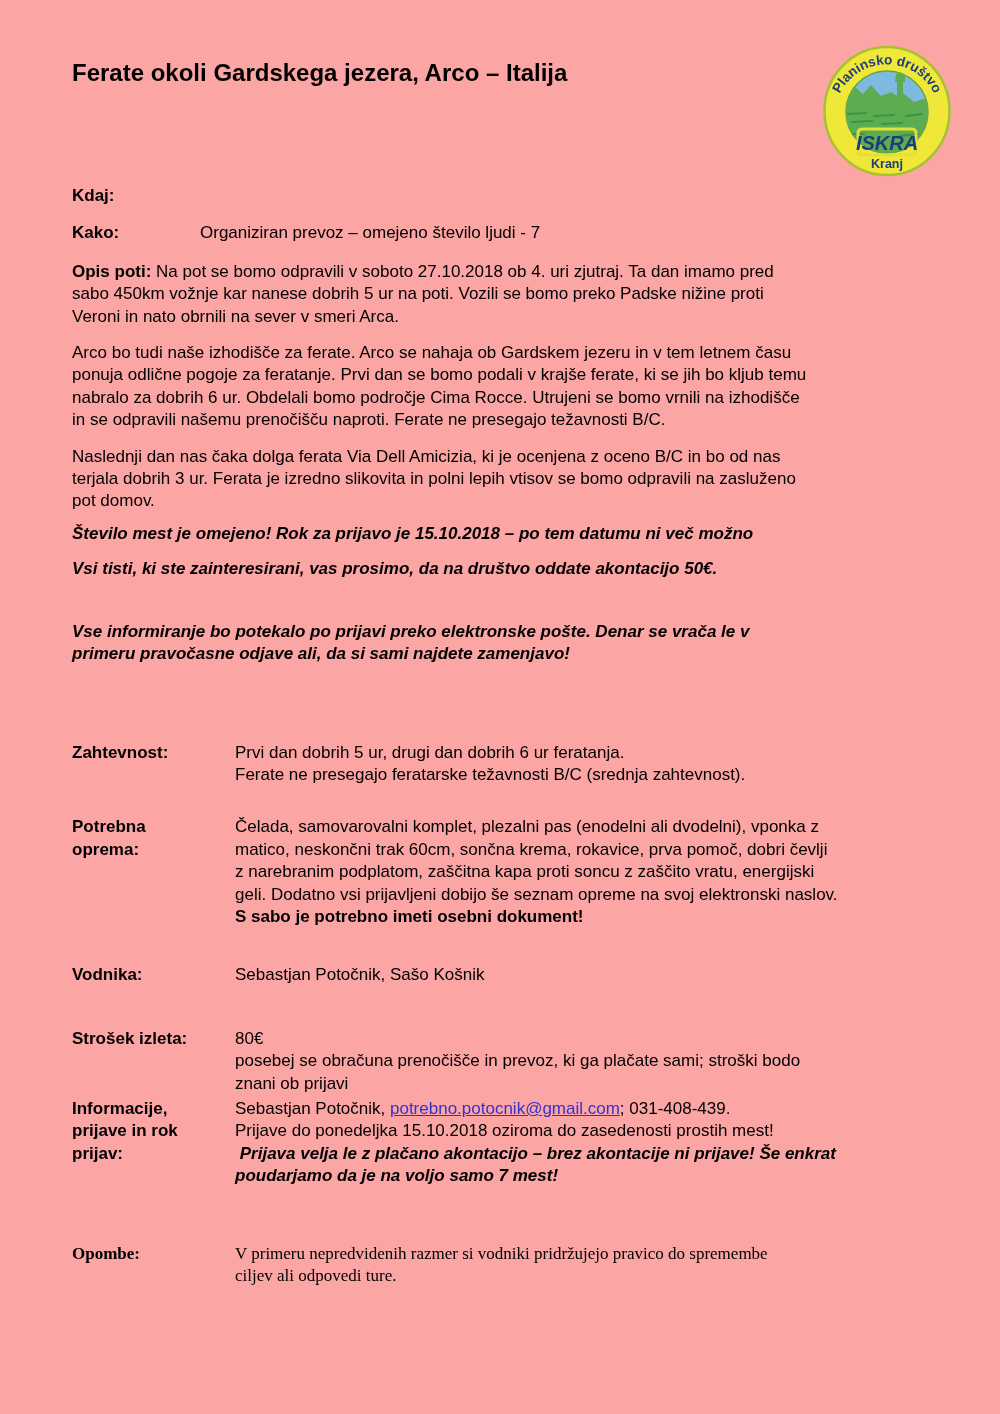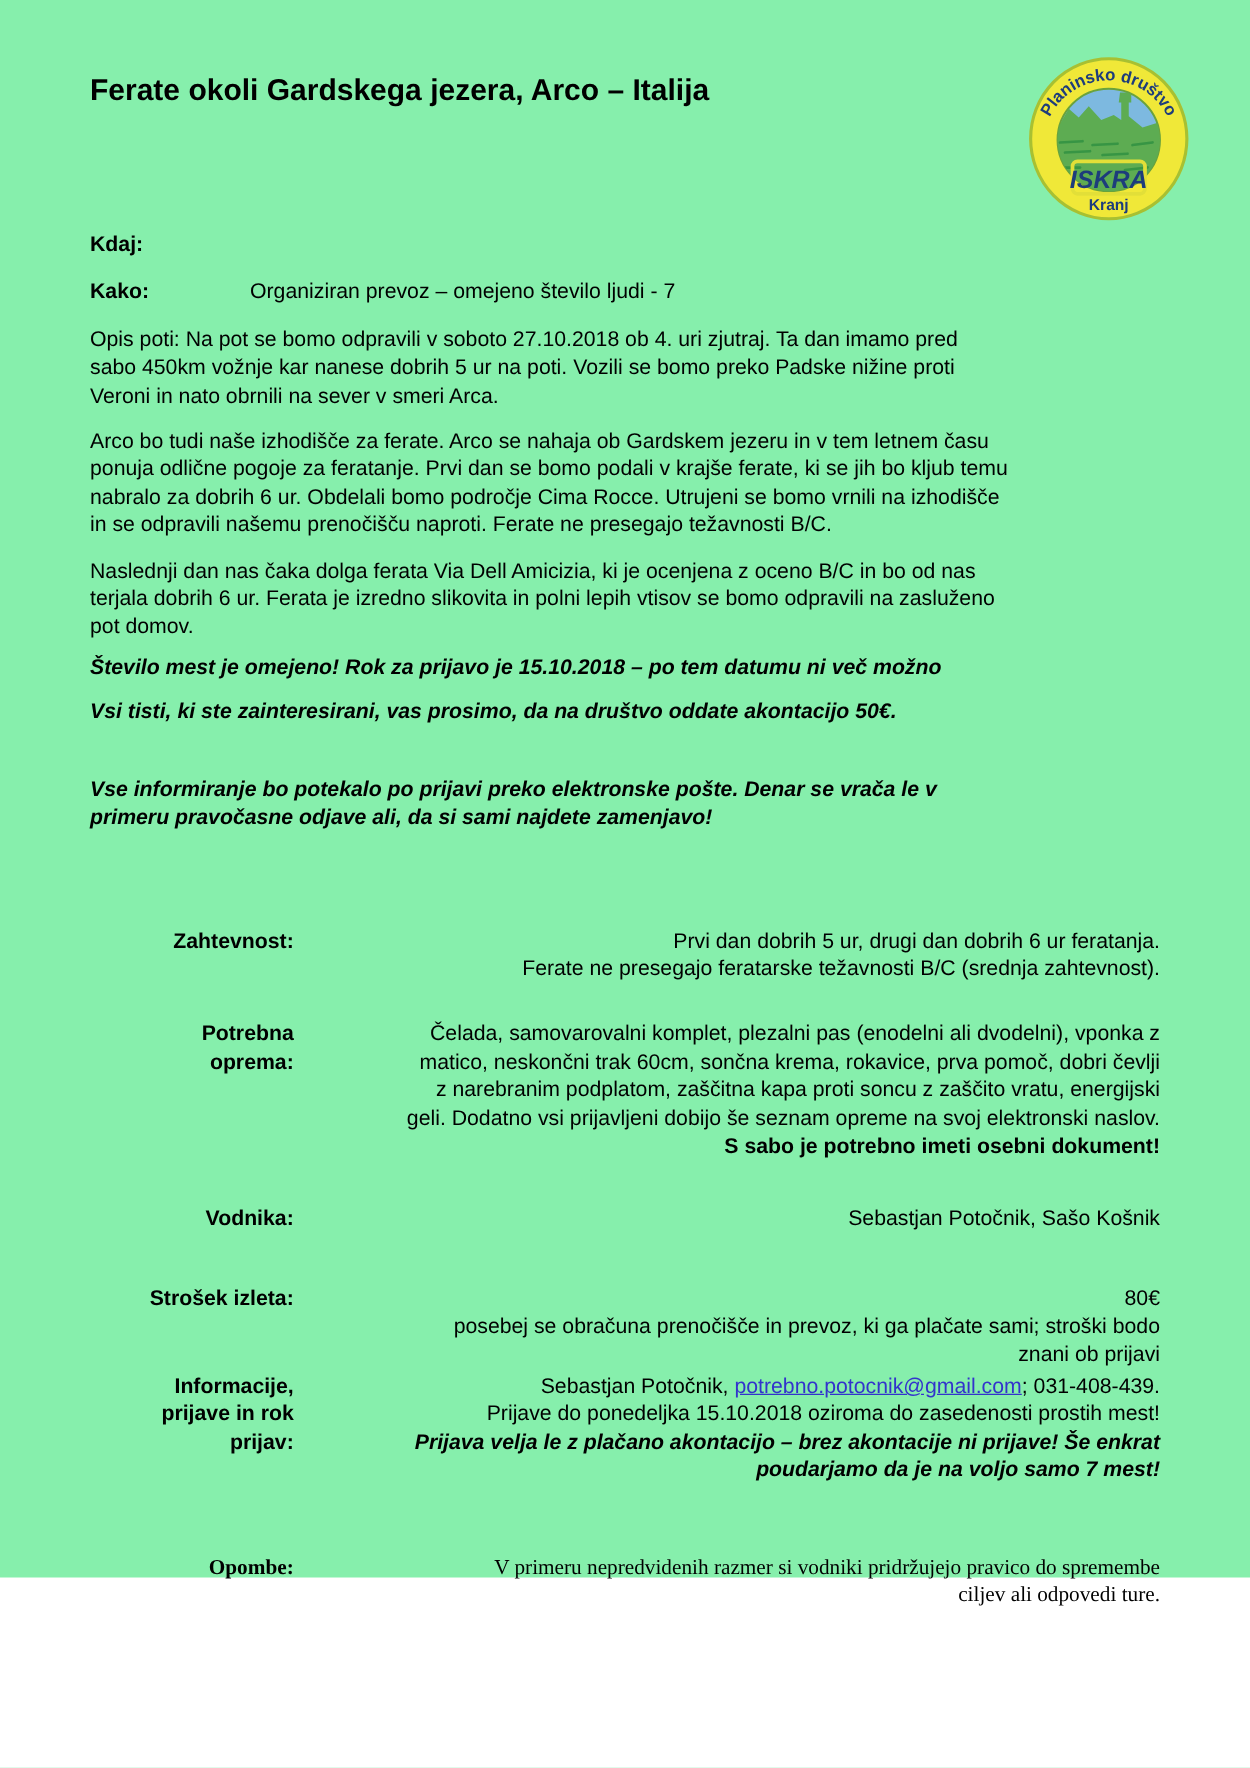--- a/index.html
+++ b/index.html
@@ -3,45 +3,45 @@
 <meta charset="utf-8">
 <style>
   html,body { margin:0; padding:0; background:#ffffff; }
   body {
     width:1000px; height:1414px;
     color:#000;
     font-family:"Liberation Sans", sans-serif;
     font-size:17px; line-height:22.4px;
     overflow:hidden;
   }
-  .page { position:relative; box-sizing:border-box; width:1000px; height:1262px; padding:58px 72px 0 72px; background:#86efac; }
+  .page { position:relative; box-sizing:border-box; width:1000px; height:1414px; padding:58px 49px 0 72px; background:#fca5a5; }
 
   .doc-title { margin:0; font-size:24px; line-height:30px; font-weight:bold; }
 
   .logo-wrap { position:absolute; top:44px; right:48px; width:130px; height:134px; }
   .logo-wrap svg { display:block; }
 
   .schedule { margin-top:97px; }
   .srow { display:flex; }
   .srow + .srow { margin-top:15px; }
   .srow .lbl { flex:none; width:128px; font-weight:bold; }
   .srow .val { white-space:pre-wrap; }
 
   .para { margin:14px 0 0 0; }
   .para-first { margin-top:16px; }
   .prewrap { white-space:pre-wrap; }
-  .b { font-weight:normal; }
+  .b { font-weight:bold; }
 
   .notice { margin:0; font-weight:bold; font-style:italic; }
   .notice-1 { margin-top:10px; }
   .notice-2 { margin-top:13px; }
   .notice-3 { margin-top:40px; }
 
   .details { margin-top:76px; }
-  .drow { display:flex;text-align:right; }
+  .drow { display:flex; }
   .drow .dlbl { flex:none; width:163px; font-weight:bold; white-space:pre-line; }
   .drow .dval { flex:1; white-space:pre-wrap; }
   .drow-oprema   { margin-top:30px; }
   .drow-vodnika  { margin-top:36px; }
   .drow-strosek  { margin-top:41px; }
   .drow-informacije { margin-top:3px; }
   .drow-opombe   { margin-top:55px;font-family:Liberation Serif, serif; }
 
   .bold-line { display:block; font-weight:bold; }
   .bi { display:block; font-weight:bold; font-style:italic; white-space:pre-wrap; }
@@ -103,21 +103,21 @@
   <p class="para para-first"><span class="b">Opis poti:</span><span class="prewrap"> Na pot se bomo odpravili v soboto 27.10.2018 ob 4. uri zjutraj. Ta dan imamo pred
 sabo 450km vožnje kar nanese dobrih 5 ur na poti. Vozili se bomo preko Padske nižine proti
 Veroni in nato obrnili na sever v smeri Arca.</span></p>
 
   <p class="para prewrap">Arco bo tudi naše izhodišče za ferate. Arco se nahaja ob Gardskem jezeru in v tem letnem času
 ponuja odlične pogoje za feratanje. Prvi dan se bomo podali v krajše ferate, ki se jih bo kljub temu
 nabralo za dobrih 6 ur. Obdelali bomo področje Cima Rocce. Utrujeni se bomo vrnili na izhodišče
 in se odpravili našemu prenočišču naproti. Ferate ne presegajo težavnosti B/C.</p>
 
   <p class="para prewrap">Naslednji dan nas čaka dolga ferata Via Dell Amicizia, ki je ocenjena z oceno B/C in bo od nas
-terjala dobrih 6 ur. Ferata je izredno slikovita in polni lepih vtisov se bomo odpravili na zasluženo
+terjala dobrih 3 ur. Ferata je izredno slikovita in polni lepih vtisov se bomo odpravili na zasluženo
 pot domov.</p>
 
   <p class="notice notice-1">Število mest je omejeno! Rok za prijavo je 15.10.2018 – po tem datumu ni več možno</p>
   <p class="notice notice-2">Vsi tisti, ki ste zainteresirani, vas prosimo, da na društvo oddate akontacijo 50€.</p>
   <p class="notice notice-3 prewrap">Vse informiranje bo potekalo po prijavi preko elektronske pošte. Denar se vrača le v
 primeru pravočasne odjave ali, da si sami najdete zamenjavo!</p>
 
   <div class="details">
 
     <div class="drow drow-zahtevnost">

